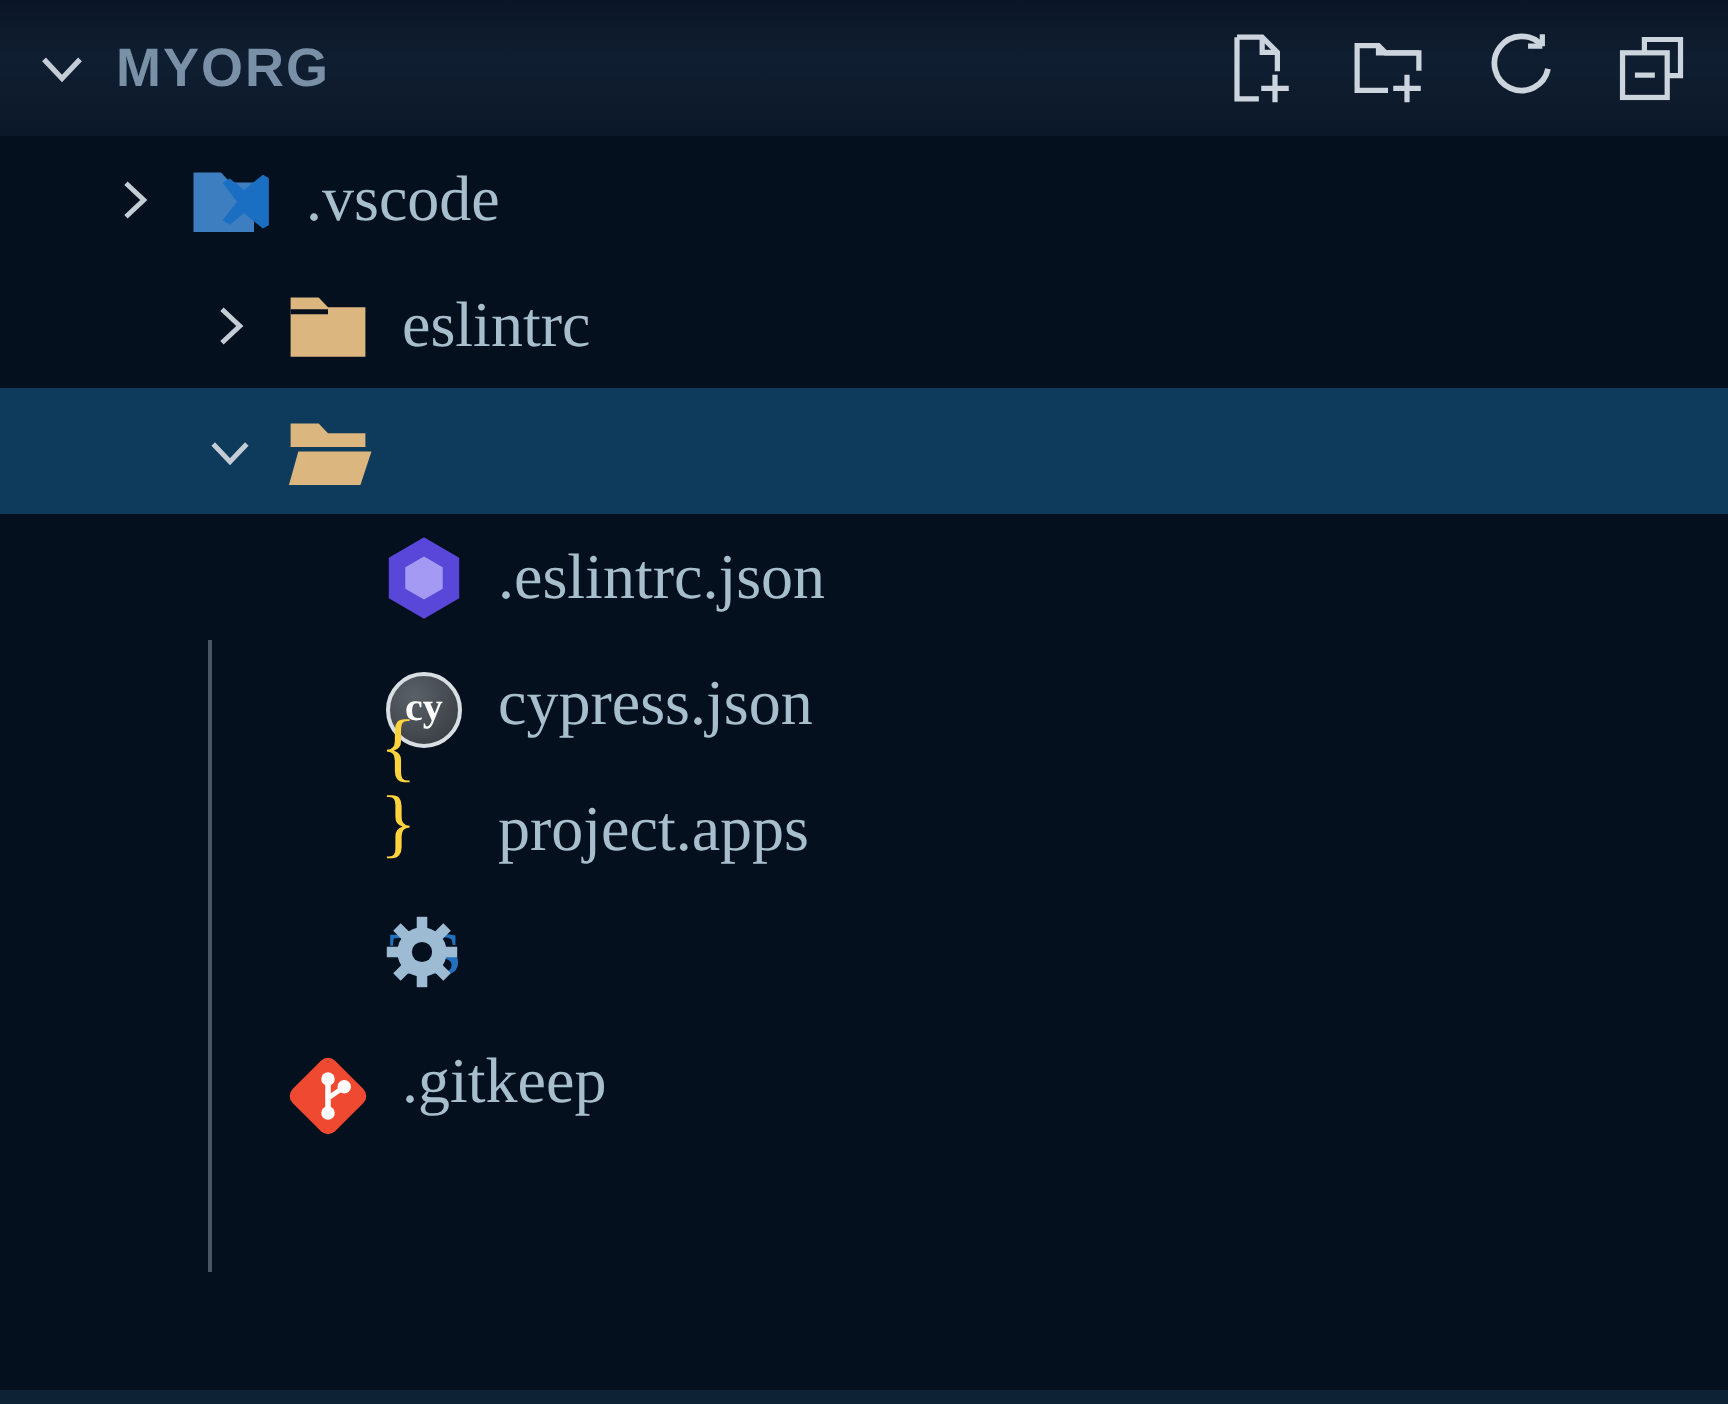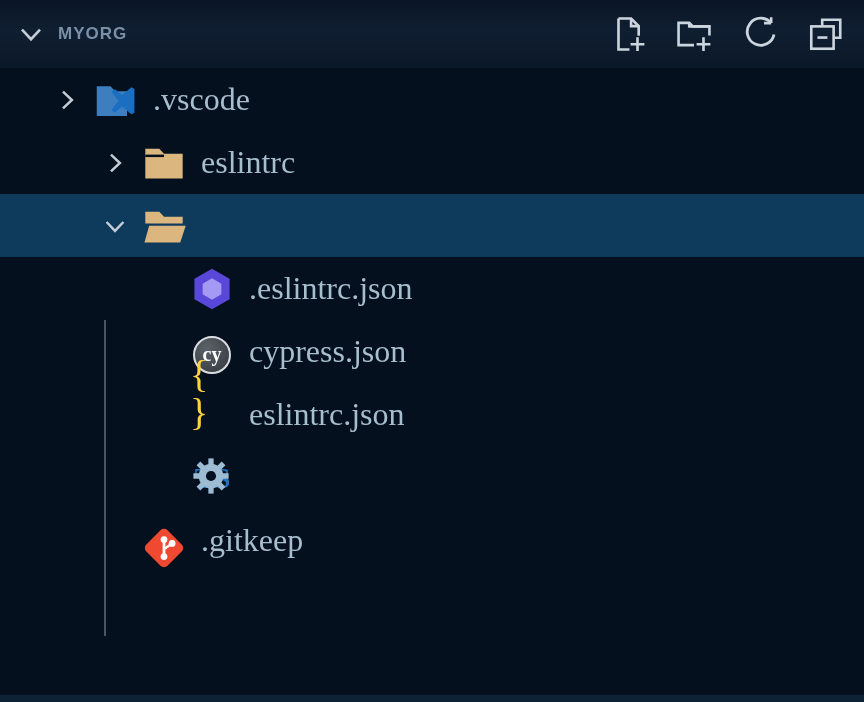--- a/index.html
+++ b/index.html
@@ -15,21 +15,21 @@
   .header{
     height:68px;
     display:flex;align-items:center;
     padding:0 18px 0 16px;
     background:linear-gradient(180deg,#0a1626 0%,#0f1e31 45%,#0b1828 100%);
     box-sizing:border-box;
   }
   .header .twistie-h{width:30px;height:30px;display:flex;align-items:center;justify-content:center;}
   .header-title{
     margin-left:12px;
-    font-size:17px;font-weight:bold;letter-spacing:1px;
+    font-size:27px;font-weight:bold;letter-spacing:1px;
     color:var(--header-title,#7a90a6);
   }
   .header-actions{margin-left:auto;display:flex;gap:26px;}
   .action-btn{
     width:40px;height:40px;display:flex;align-items:center;justify-content:center;
     background:none;border:none;padding:0;cursor:pointer;
   }
   .action-btn svg{width:38px;height:38px;}
   
   .tree{position:relative;font-family:Liberation Serif, serif;}
@@ -211,21 +211,21 @@
           <span class="cy-circle">cy</span>
         </span>
         <span class="label">cypress.json</span>
       </div>
       <div class="row">
         <span class="indent" style="width: 148px;"></span>
         <span class="twistie"></span>
         <span class="file-icon">
           <span class="json-braces">{ }</span>
         </span>
-        <span class="label">eslintrc.json</span>
+        <span class="label">project.apps</span>
       </div>
       <div class="row">
         <span class="indent" style="width: 148px;"></span>
         <span class="twistie"></span>
         <span class="file-icon">
           <span class="ts-wrap">
             <span class="ts-text">TS</span>
             <svg class="ts-gear" viewBox="0 0 20 20">
               <g stroke="#9dbbd3" stroke-width="2.4">
                 <line x1="10" y1="2" x2="10" y2="18"></line>

